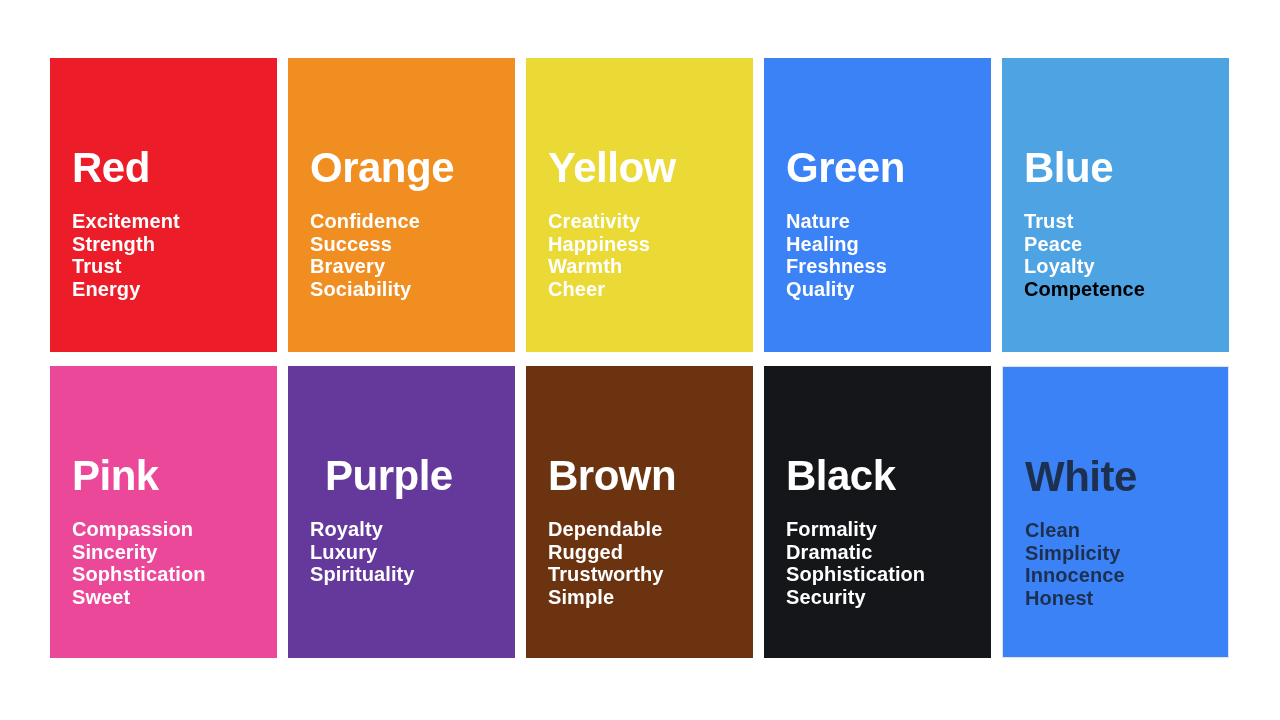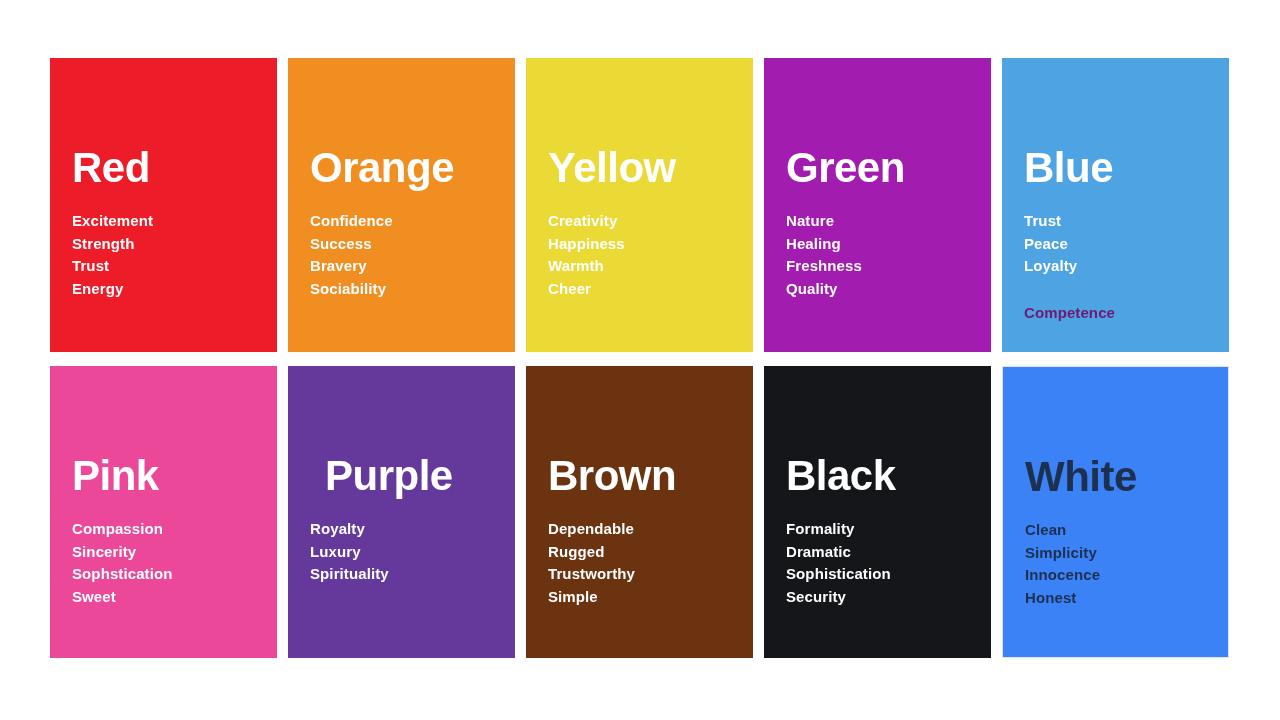--- a/index.html
+++ b/index.html
@@ -49,21 +49,21 @@
     line-height:1.0;
     letter-spacing:-0.5px;
     color:#ffffff;
     white-space:nowrap;
   }
   .trait-list {
     list-style:none;
     margin-top:21px;
   }
   .trait {
-    font-size:15px;
+    font-size:20px;
     font-weight:700;
     line-height:22.5px;
     letter-spacing:0.1px;
     color:#ffffff;
     white-space:nowrap;
   }
 
   
   .card.is-white { border:1px solid #DFE3F0; background:#ffffff; }
   .card.is-white .card-title,
@@ -103,39 +103,39 @@
         <div class="card-inner">
           <div class="card-title" style="color: rgb(255, 255, 255);">Yellow</div>
           <ul class="trait-list">
             <li class="trait" style="color: rgb(255, 255, 255);">Creativity</li>
             <li class="trait" style="color: rgb(255, 255, 255);">Happiness</li>
             <li class="trait" style="color: rgb(255, 255, 255);">Warmth</li>
             <li class="trait" style="color: rgb(255, 255, 255);">Cheer</li>
           </ul>
         </div>
       </div>
-      <div class="card" style="background: #a21caf;">
+      <div class="card" style="background: #3b82f6;">
         <div class="card-inner">
           <div class="card-title" style="color: rgb(255, 255, 255);">Green</div>
           <ul class="trait-list">
             <li class="trait" style="color: rgb(255, 255, 255);">Nature</li>
             <li class="trait" style="color: rgb(255, 255, 255);">Healing</li>
             <li class="trait" style="color: rgb(255, 255, 255);">Freshness</li>
             <li class="trait" style="color: rgb(255, 255, 255);">Quality</li>
           </ul>
         </div>
       </div>
       <div class="card" style="background: rgb(78, 163, 227);">
         <div class="card-inner">
           <div class="card-title" style="color: rgb(255, 255, 255);">Blue</div>
           <ul class="trait-list">
             <li class="trait" style="color: rgb(255, 255, 255);">Trust</li>
             <li class="trait" style="color: rgb(255, 255, 255);">Peace</li>
             <li class="trait" style="color: rgb(255, 255, 255);">Loyalty</li>
-            <li class="trait" style="color: #701a75; margin-top: 24px;">Competence</li>
+            <li class="trait" style="color: #000000;">Competence</li>
           </ul>
         </div>
       </div>
       <div class="card" style="background: #ec4899;">
         <div class="card-inner">
           <div class="card-title" style="color: rgb(255, 255, 255);">Pink</div>
           <ul class="trait-list">
             <li class="trait" style="color: rgb(255, 255, 255);">Compassion</li>
             <li class="trait" style="color: rgb(255, 255, 255);">Sincerity</li>
             <li class="trait" style="color: rgb(255, 255, 255);">Sophstication</li>

